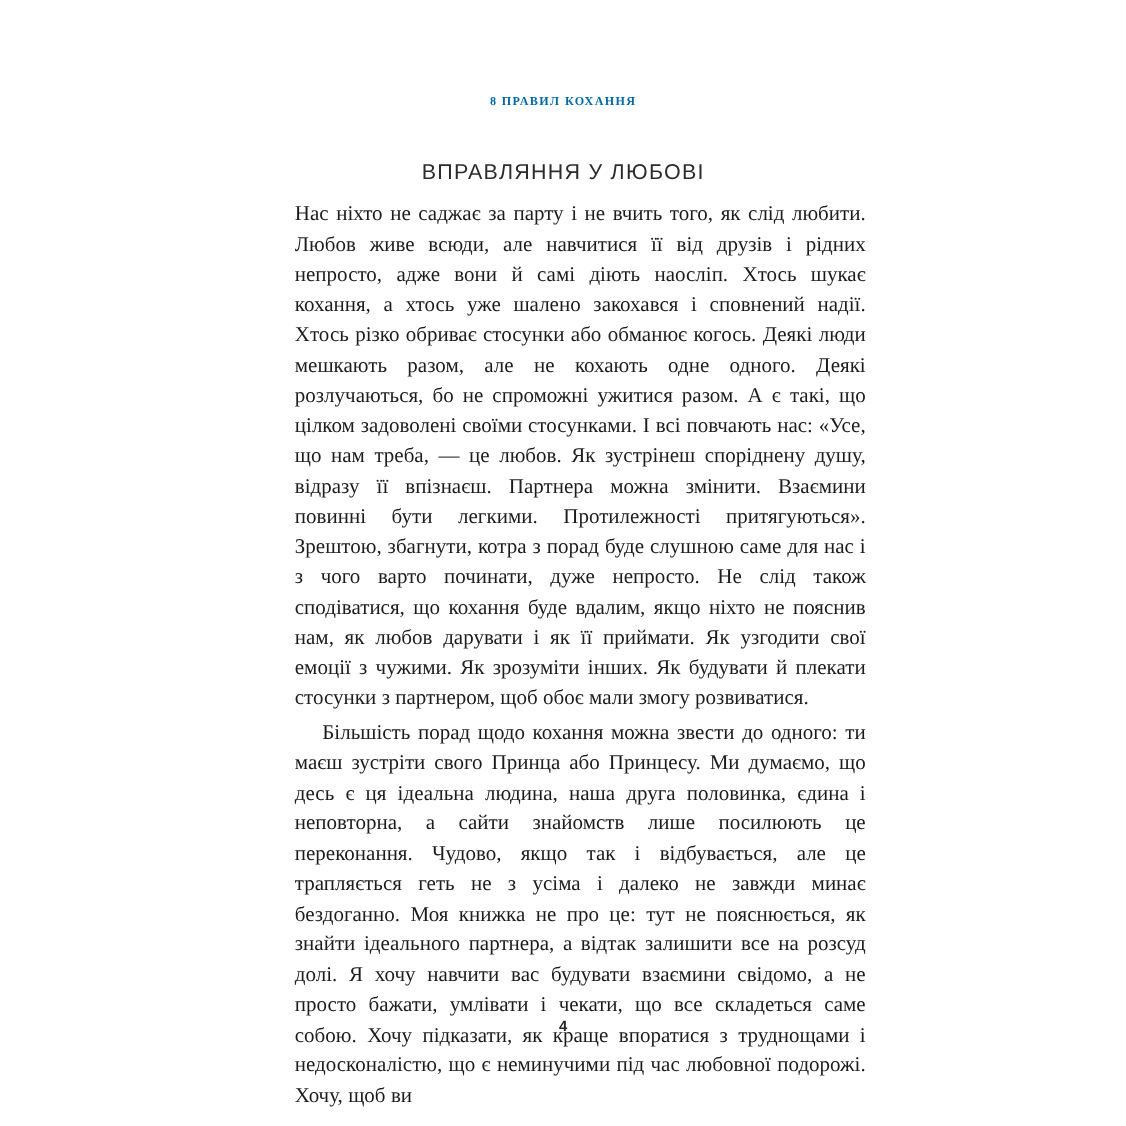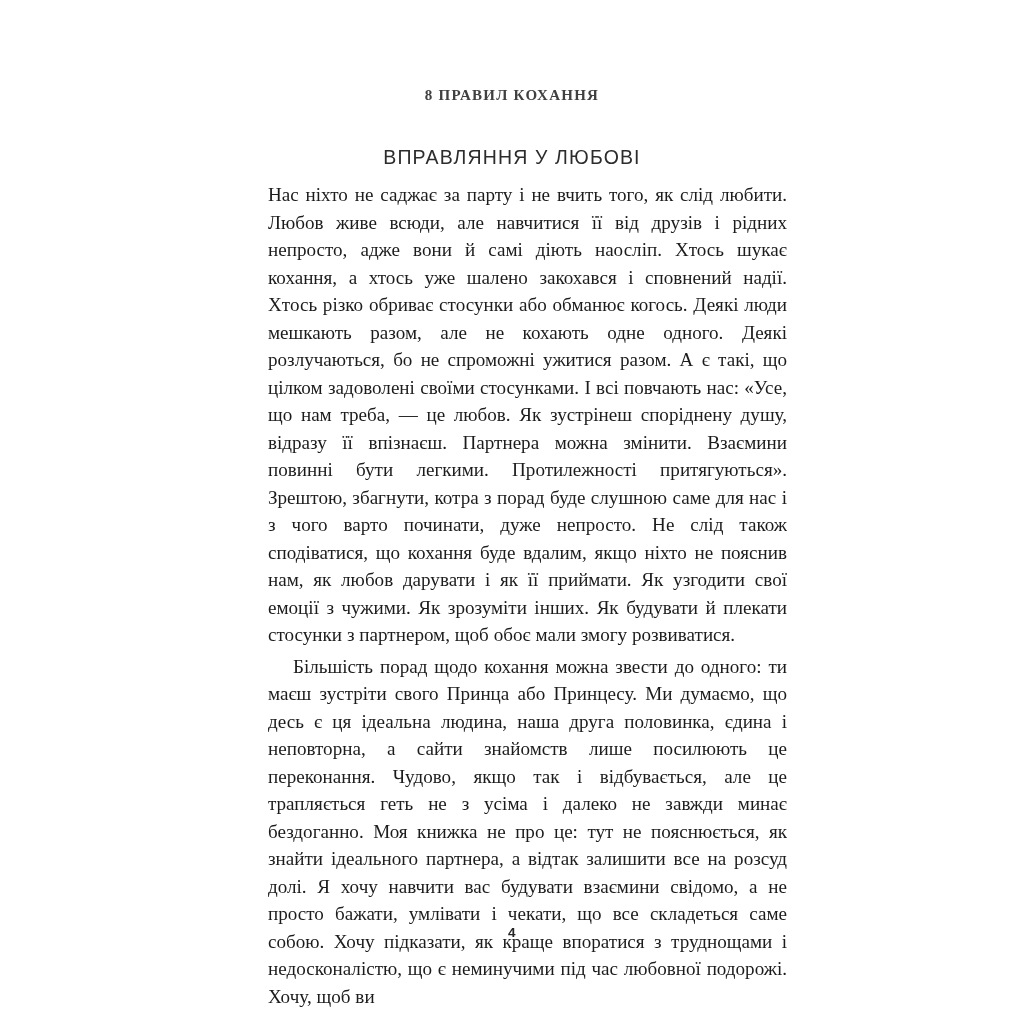--- a/index.html
+++ b/index.html
@@ -20,23 +20,23 @@
 
   
   .running-head {
     position: absolute;
     top: 86px;
     left: 0;
     width: 1024px;
     text-align: center;
     font-family: "Liberation Serif", "DejaVu Serif", serif;
     font-weight: 700;
-    font-size: 15px;
+    font-size: 11px;
     letter-spacing: 1.25px;
-    color: #404040;
+    color: #0369a1;
     text-transform: uppercase;
     line-height: 1.2;
     white-space: nowrap;
   }
 
   
   .chapter-title {
     position: absolute;
     top: 133px;
     left: 0;

